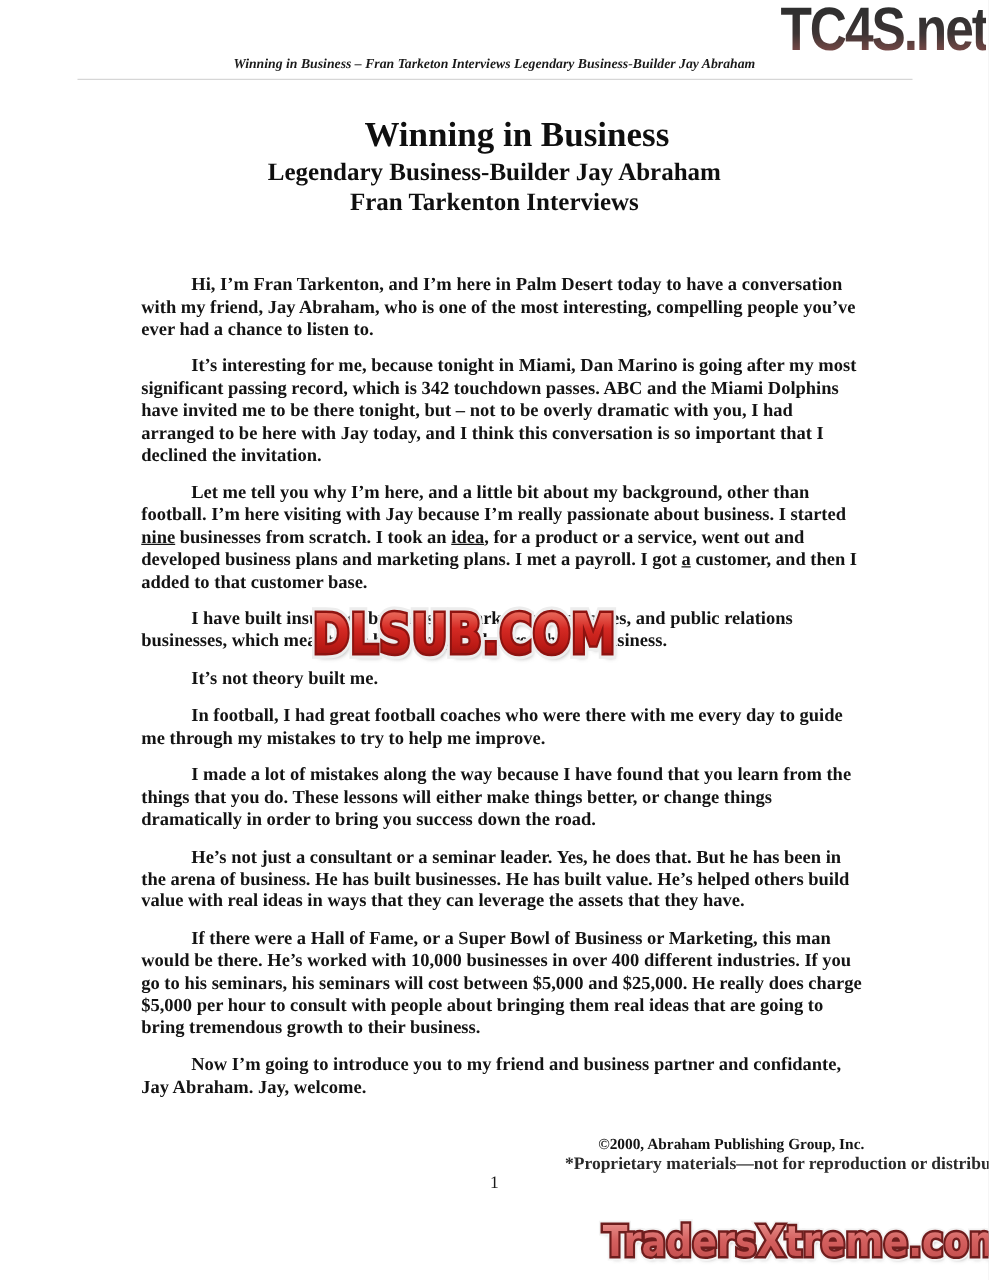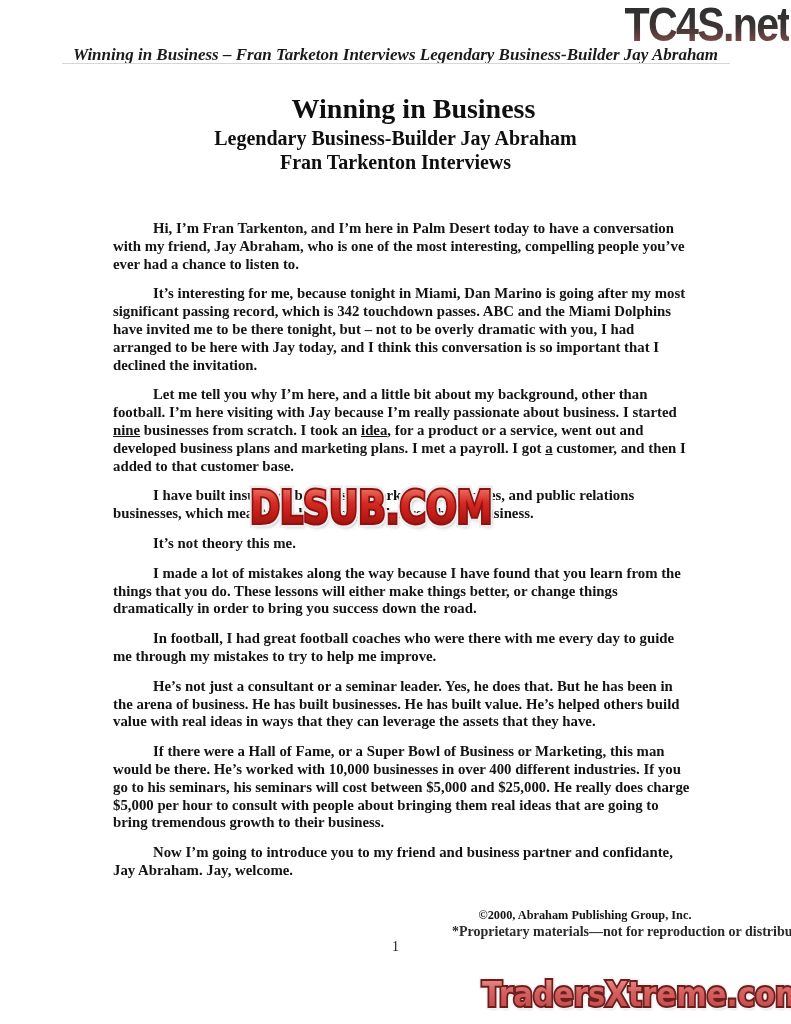--- a/index.html
+++ b/index.html
@@ -21,21 +21,21 @@
     transform:scaleX(0.84); transform-origin:100% 0;
     background:linear-gradient(180deg,#2f2f2f 15%, #3c3434 55%, #6f4644 80%, #96605c 100%);
     -webkit-background-clip:text; background-clip:text; color:transparent;
     white-space:nowrap; line-height:1;
   }
 
   
   .running-head{
     position:absolute; top:45px; left:0; width:100%;
     text-align:center;
-    font-weight:bold; font-style:italic; font-size:17px;
+    font-weight:bold; font-style:italic; font-size:11px;
     color:#1a1a1a; white-space:nowrap;
   }
   .head-rule{
     position:absolute; top:63px; left:62px; width:668px; height:1px;
     background:#d6d6d6;
   }
 
   
   .title-block{ position:absolute; top:92px; left:0; width:100%; text-align:center; }
   .t1{ font-weight:bold; font-size:28px; line-height:34px; color:#0f0f0f;padding-left:36px; }
@@ -107,23 +107,23 @@
     <div class="t1">Winning in Business</div>
     <div class="t2">Legendary Business-Builder Jay Abraham</div>
     <div class="t2">Fran Tarkenton Interviews</div>
   </div>
 
   <div class="body-text" id="body-paragraphs">
       <p><span>Hi, I’m Fran Tarkenton, and I’m here in Palm Desert today to have a conversation with my friend, Jay Abraham, who is one of the most interesting, compelling people you’ve ever had a chance to listen to.</span></p>
       <p><span>It’s interesting for me, because tonight in Miami, Dan Marino is going after my most significant passing record, which is 342 touchdown passes. ABC and the Miami Dolphins have invited me to be there tonight, but – not to be overly dramatic with you, I had arranged to be here with Jay today, and I think this conversation is so important that I declined the invitation.</span></p>
       <p><span>Let me tell you why I’m here, and a little bit about my background, other than football. I’m here visiting with Jay because I’m really passionate about business. I started </span><span class="u">nine</span><span> businesses from scratch. I took an </span><span class="u">idea</span><span>, for a product or a service, went out and developed business plans and marketing plans. I met a payroll. I got </span><span class="u">a</span><span> customer, and then I added to that customer base.</span></p>
       <p><span>I have built insurance businesses, marketing businesses, and public relations businesses, which meant I’ve been deep in the trenches of business.</span></p>
-      <p><span>It’s not theory this me.</span></p>
+      <p><span>It’s not theory built me.</span></p>
+      <p><span>In football, I had great football coaches who were there with me every day to guide me through my mistakes to try to help me improve.</span></p>
       <p><span>I made a lot of mistakes along the way because I have found that you learn from the things that you do. These lessons will either make things better, or change things dramatically in order to bring you success down the road.</span></p>
-      <p><span>In football, I had great football coaches who were there with me every day to guide me through my mistakes to try to help me improve.</span></p>
       <p><span>He’s not just a consultant or a seminar leader. Yes, he does that. But he has been in the arena of business. He has built businesses. He has built value. He’s helped others build value with real ideas in ways that they can leverage the assets that they have.</span></p>
       <p><span>If there were a Hall of Fame, or a Super Bowl of Business or Marketing, this man would be there. He’s worked with 10,000 businesses in over 400 different industries. If you go to his seminars, his seminars will cost between $5,000 and $25,000. He really does charge $5,000 per hour to consult with people about bringing them real ideas that are going to bring tremendous growth to their business.</span></p>
       <p><span>Now I’m going to introduce you to my friend and business partner and confidante, Jay Abraham. Jay, welcome.</span></p>
     </div>
 
   <div class="wm wm-dlsub">
     <span class="l halo">DLSUB.COM</span>
     <span class="l outline">DLSUB.COM</span>
     <span class="l fill">DLSUB.COM</span>
   </div>

